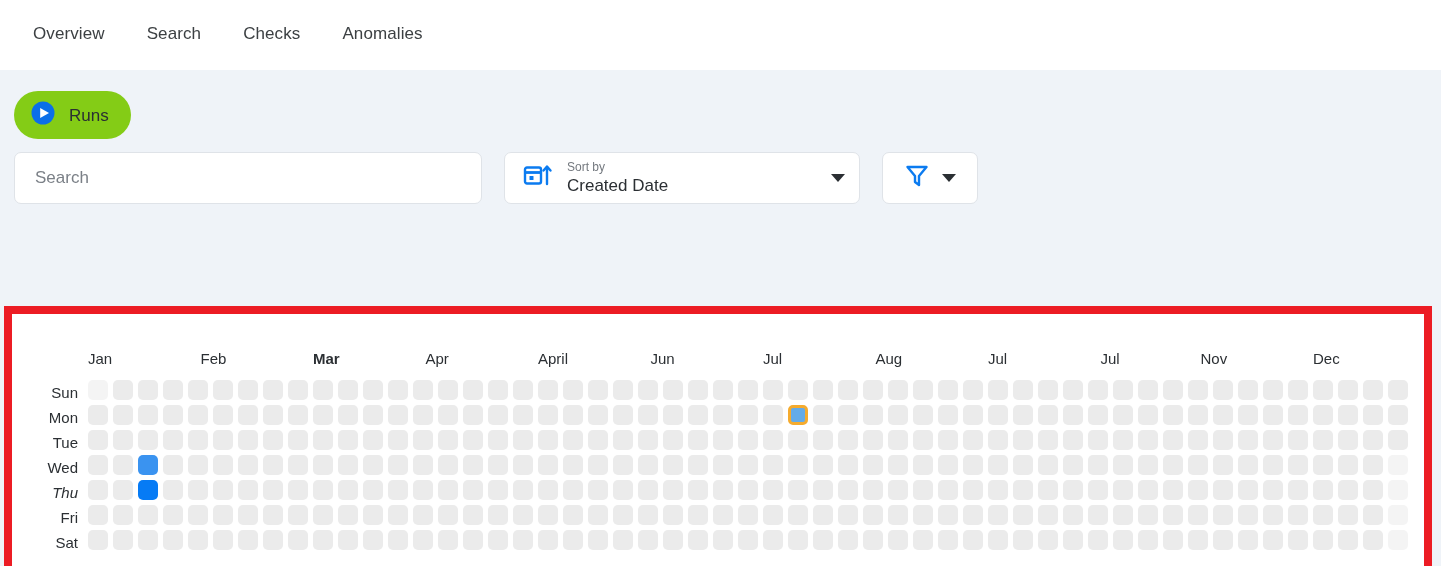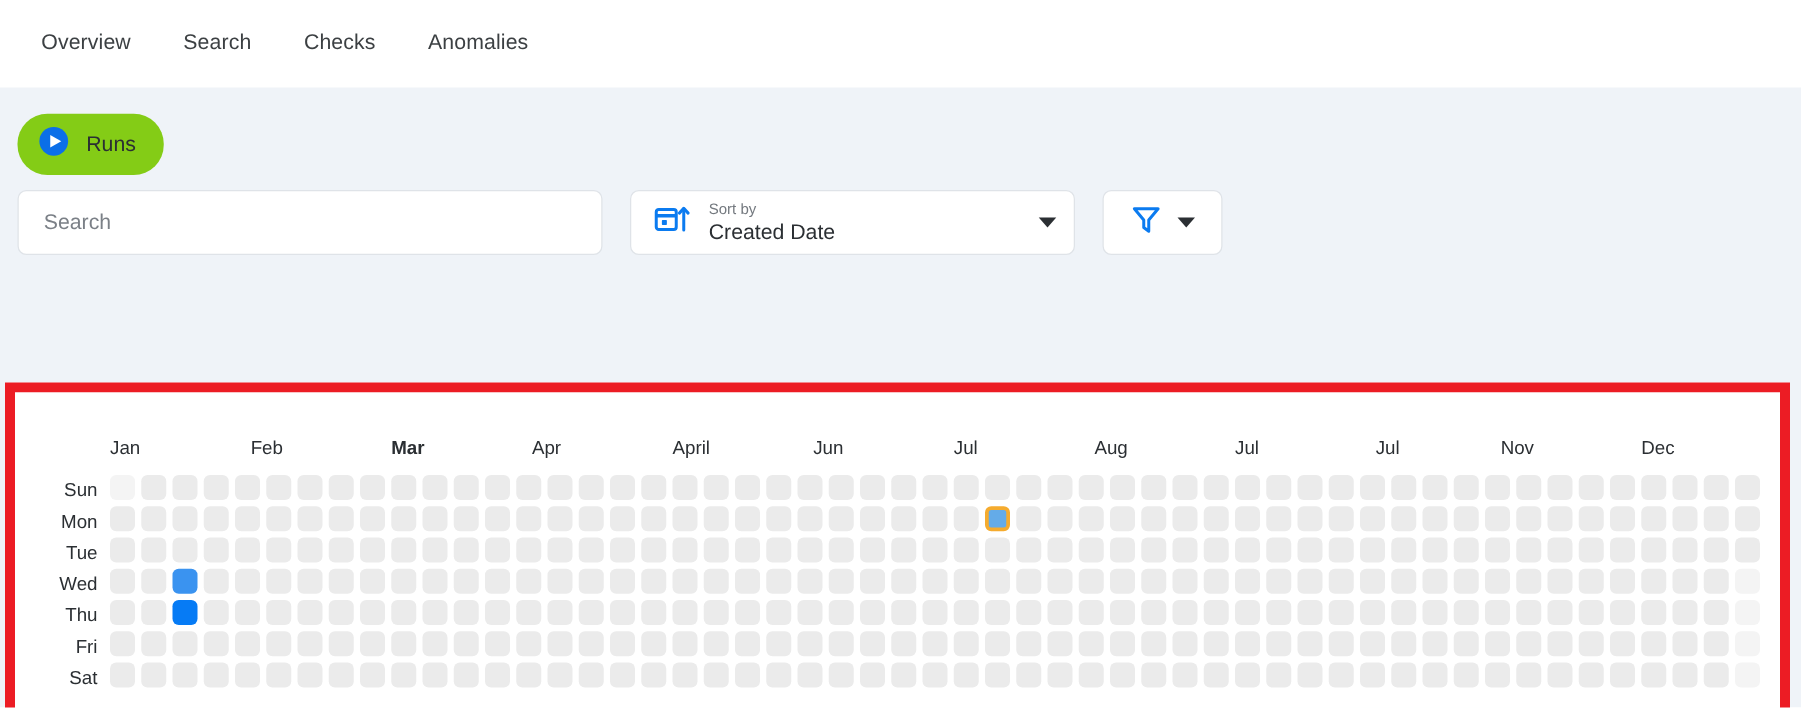--- a/index.html
+++ b/index.html
@@ -245,21 +245,21 @@
     </div>
   </div>
 
   <div class="redbox">
     <div class="heatmap" id="heatmap-root">
 
     <div class="day-label" style="left: 20px; top: 71px;">Sun</div>
         <div class="day-label" style="left: 20px; top: 96px;">Mon</div>
         <div class="day-label" style="left: 20px; top: 121px;">Tue</div>
         <div class="day-label" style="left: 20px; top: 146px;">Wed</div>
-        <div class="day-label" style="left: 20px; top: 171px;">Thu</div>
+        <div class="day-label" style="left: 20px; top: 171px; font-style: italic;">Thu</div>
         <div class="day-label" style="left: 20px; top: 196px;">Fri</div>
         <div class="day-label" style="left: 20px; top: 221px;">Sat</div>
         <div class="month-label" style="left: 76px; top: 36px;">Jan</div>
         <div class="month-label" style="left: 188.5px; top: 36px;">Feb</div>
         <div class="month-label" style="left: 301px; top: 36px; font-weight: bold;">Mar</div>
         <div class="month-label" style="left: 413.5px; top: 36px;">Apr</div>
         <div class="month-label" style="left: 526px; top: 36px;">April</div>
         <div class="month-label" style="left: 638.5px; top: 36px;">Jun</div>
         <div class="month-label" style="left: 751px; top: 36px;">Jul</div>
         <div class="month-label" style="left: 863.5px; top: 36px;">Aug</div>

